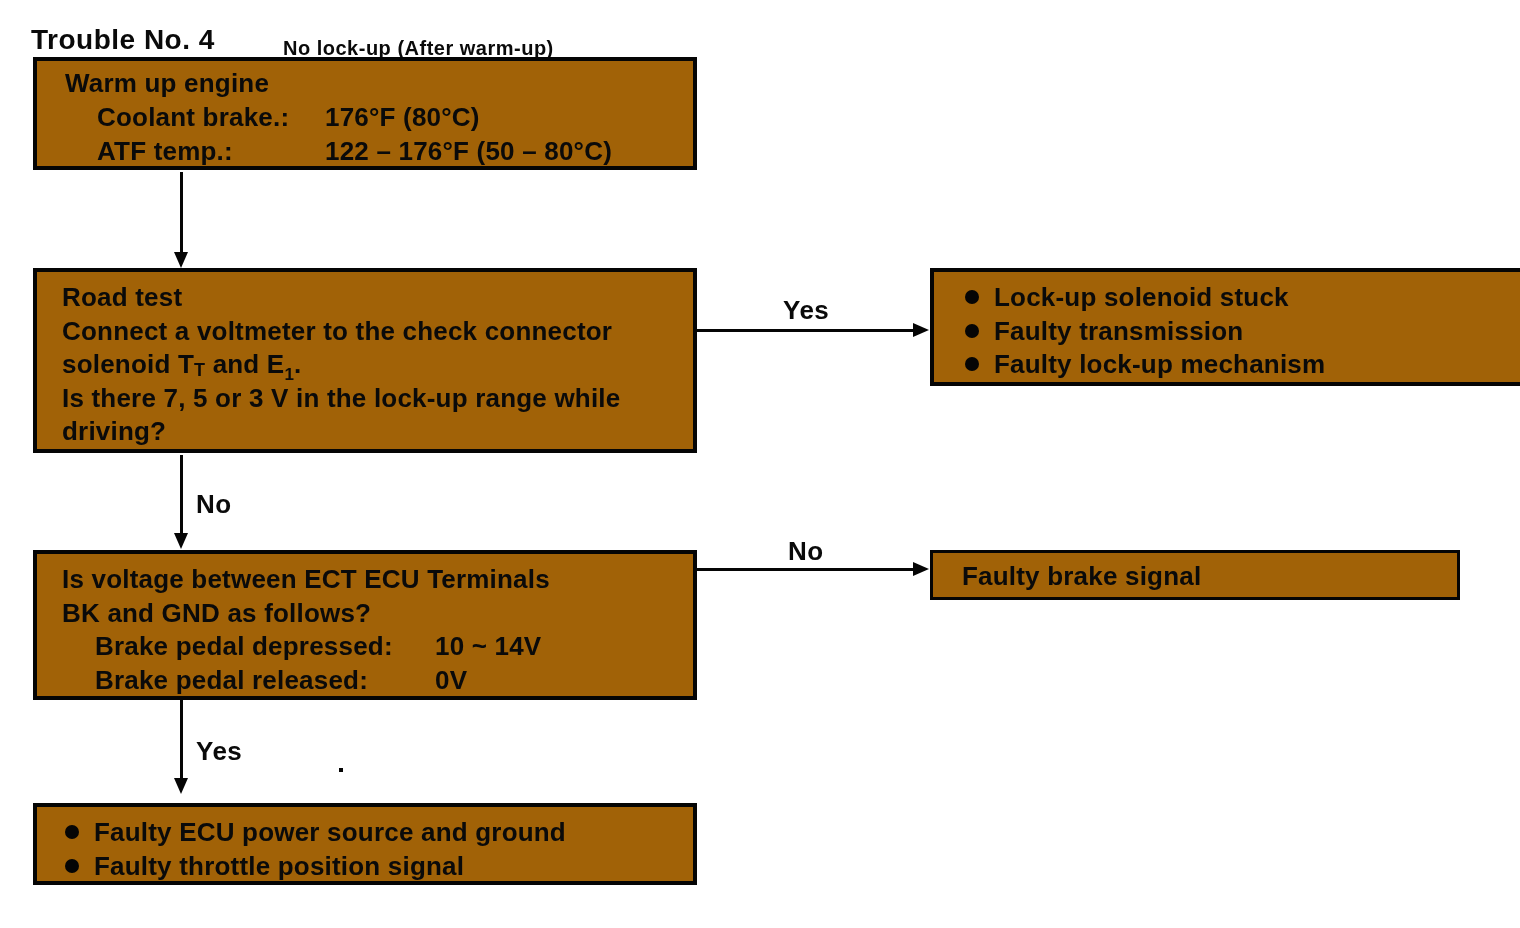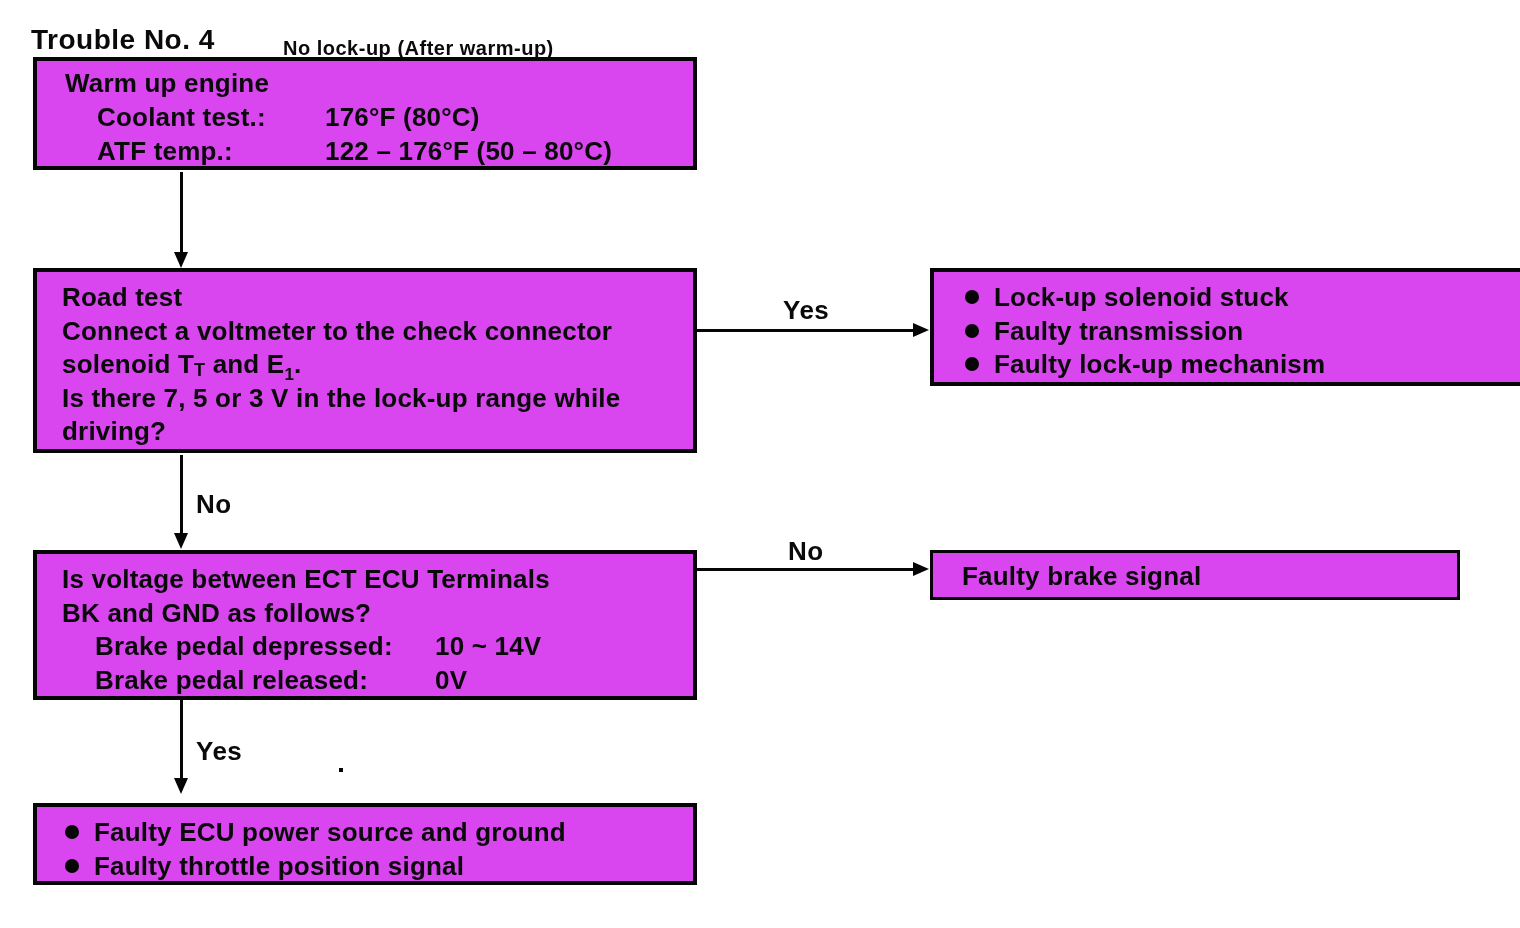--- a/index.html
+++ b/index.html
@@ -18,21 +18,21 @@
     overflow: hidden;
     -webkit-font-smoothing: antialiased;
   }
   .title-wrap { position: absolute; top: 24px; left: 0; width: 100%; height: 34px; }
   .title-no   { position: absolute; left: 31px;  top: 0; font-size: 28px; letter-spacing: 0.5px; white-space: nowrap; }
   .title-name { position: absolute; left: 283px; top: 0; font-size: 20px; letter-spacing: 0.5px; white-space: nowrap; margin-top: 13px; }
 
   .box {
     position: absolute;
     border: 4px solid #050505;
-    background: #d946ef;
+    background: #a16207;
     box-sizing: border-box;
     padding-left: 25px;
   }
   .txtblock {
     position: absolute;
     font-size: 26px;
     line-height: 33.5px;
     white-space: nowrap;
     letter-spacing: 0.2px;
   }
@@ -78,21 +78,21 @@
 <div class="canvas">
 
   <div class="title-wrap">
     <span class="title-no">Trouble No. 4</span>
     <span class="title-name">No lock-up (After warm-up)</span>
   </div>
 
   <div class="box" style="left:33px; top:57px; width:664px; height:113px;">
     <div class="txtblock" style="left:28px; top:6px;">Warm up engine</div>
     <div class="txtblock row" style="left:60px; top:40px;">
-      <span class="lbl" style="width:228px;">Coolant test.:</span>
+      <span class="lbl" style="width:228px;">Coolant brake.:</span>
       <span>176°F (80°C)</span>
     </div>
     <div class="txtblock row" style="left:60px; top:74px;">
       <span class="lbl" style="width:228px;">ATF temp.:</span>
       <span>122 – 176°F (50 – 80°C)</span>
     </div>
   </div>
 
   <div class="vline" style="left:180px; top:172px; height:82px;"></div>
   <div class="head-down" style="left:174px; top:252px;"></div>

